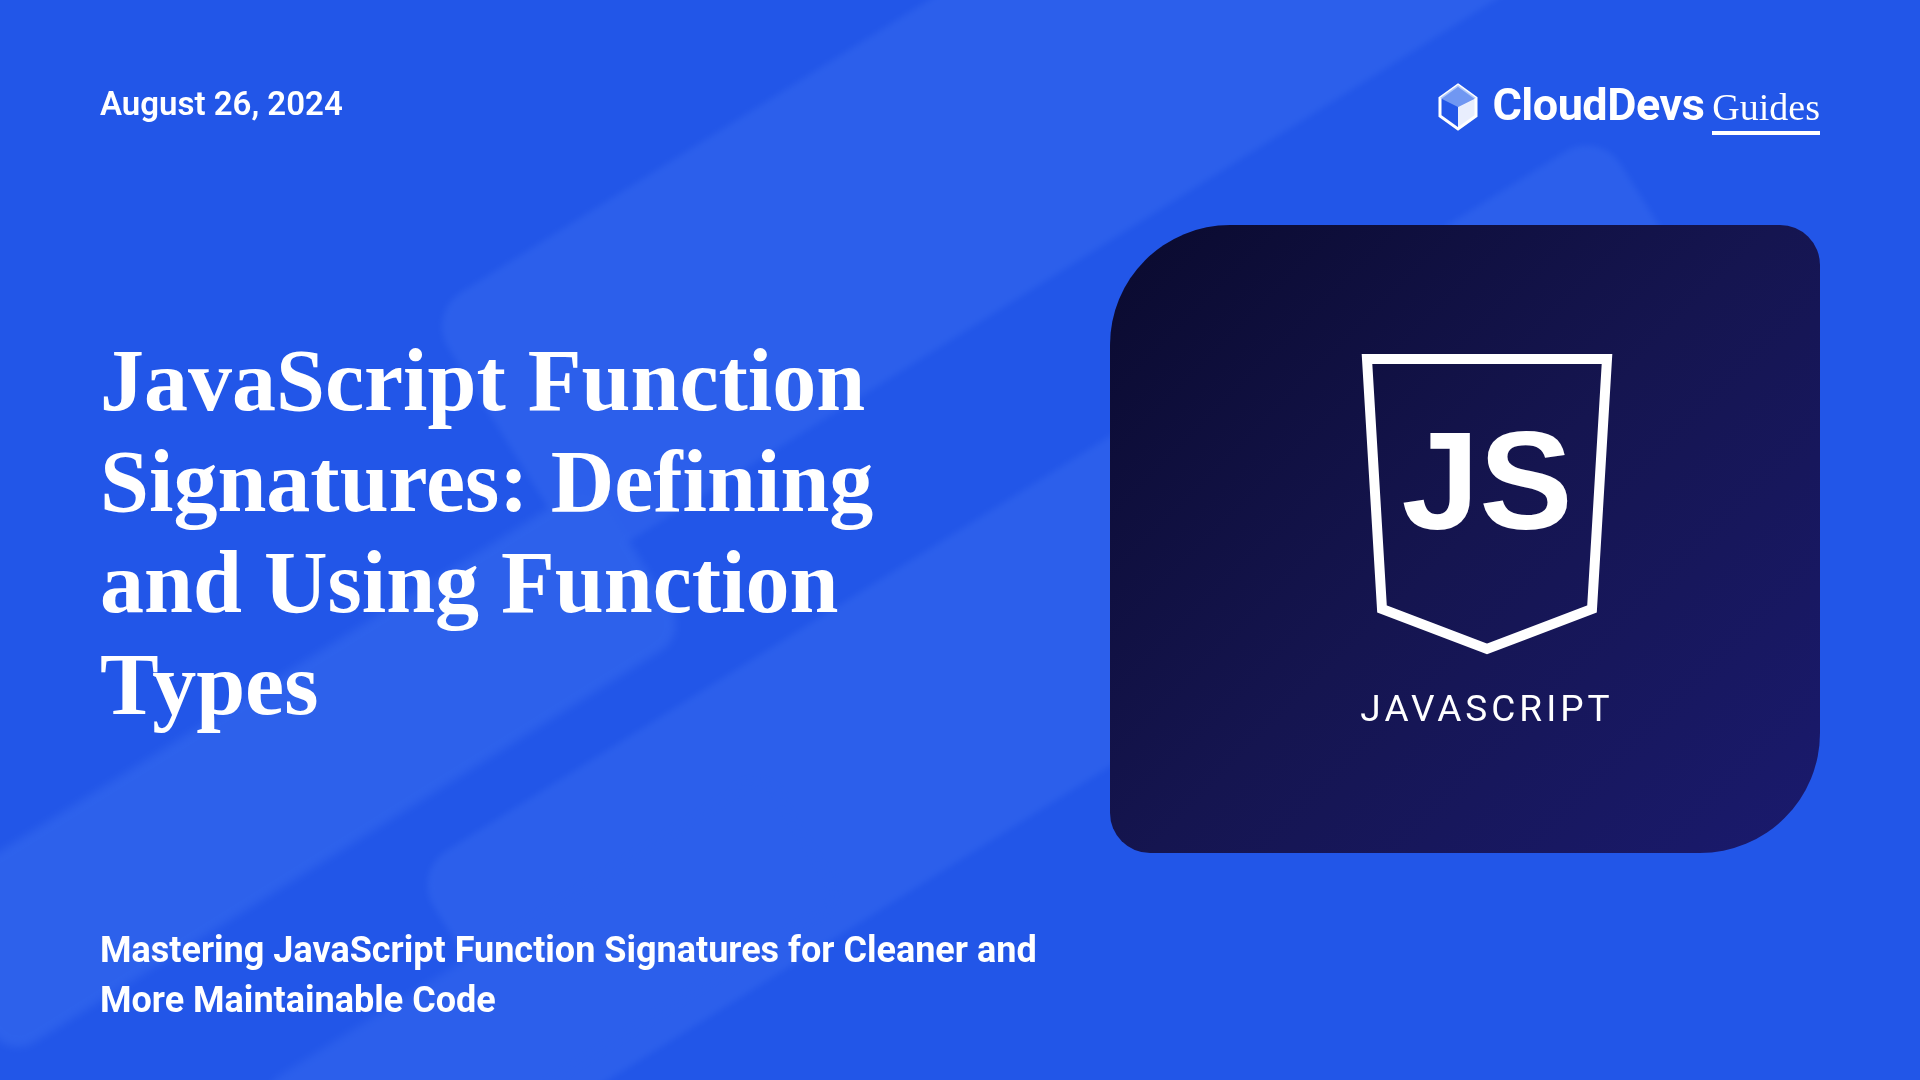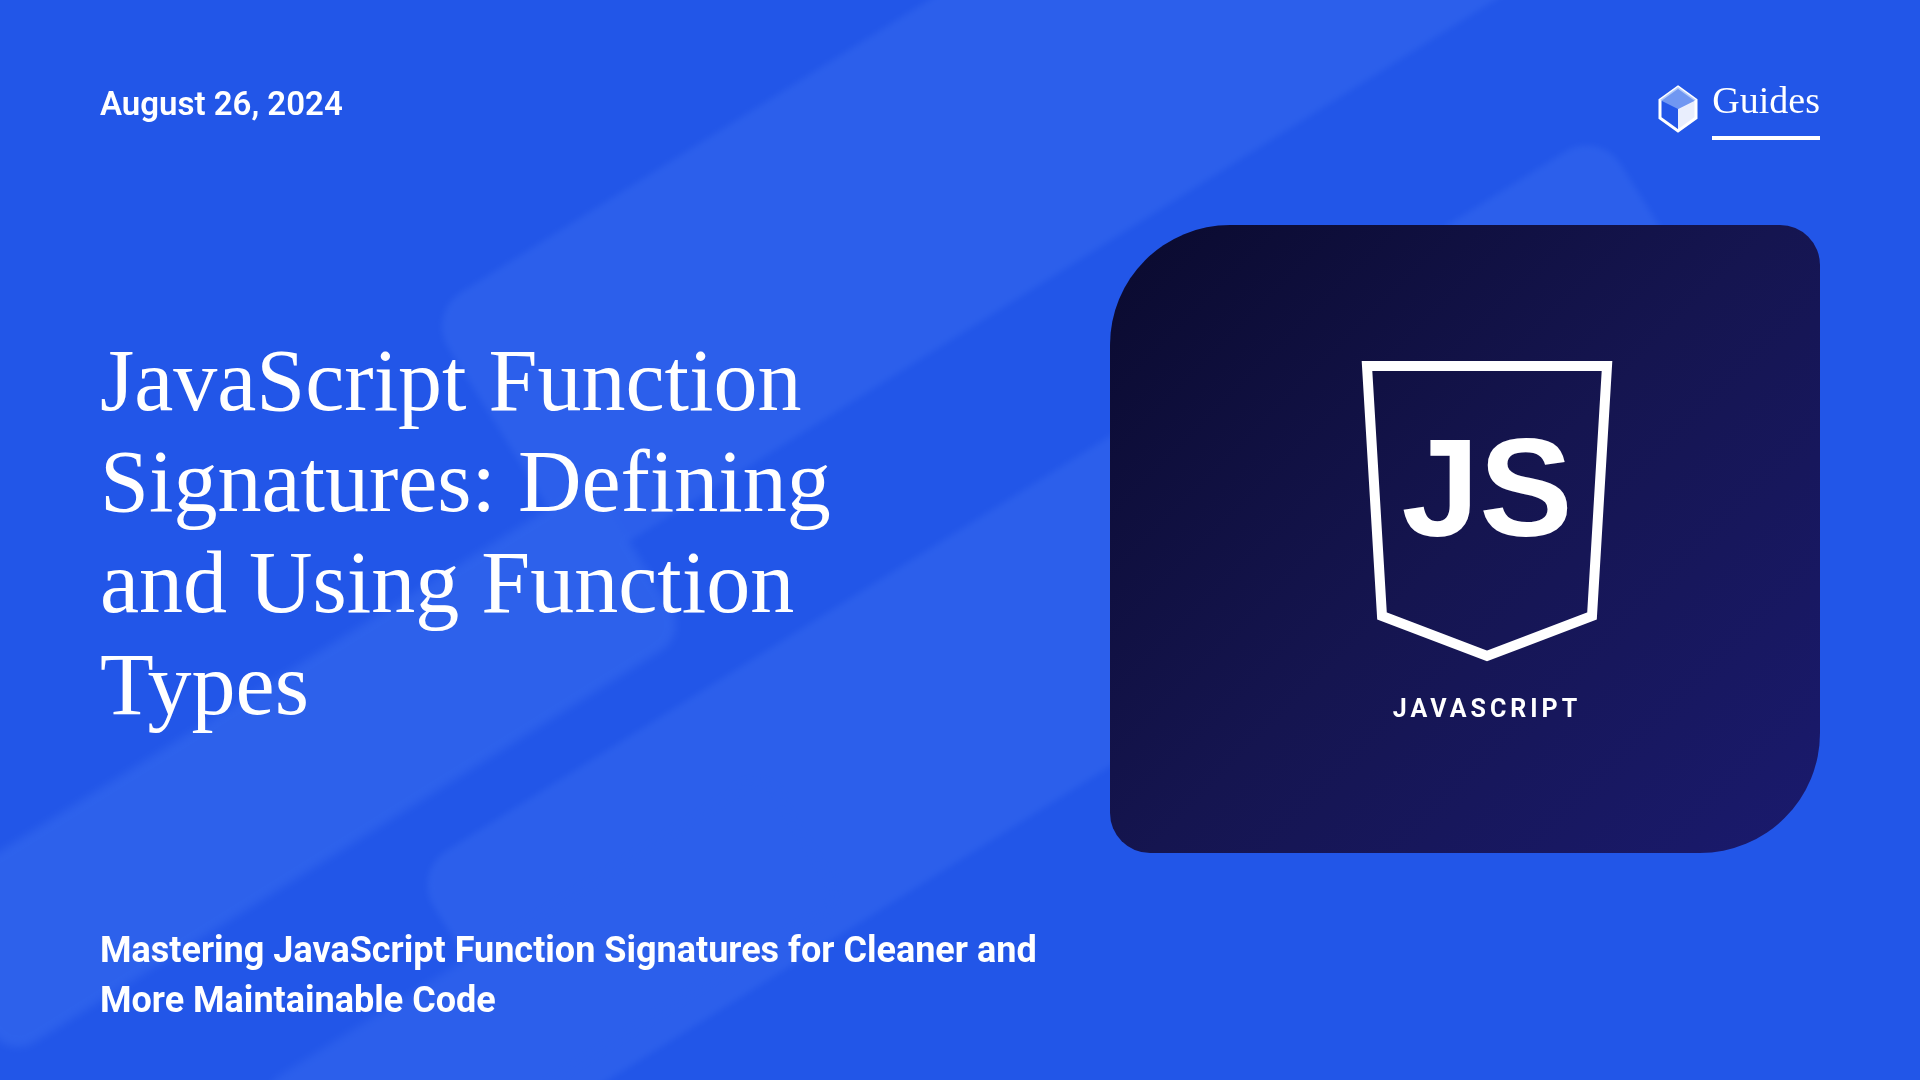--- a/index.html
+++ b/index.html
@@ -110,33 +110,33 @@
     font-weight: 700;
     letter-spacing: -0.5px;
   }
   
   .brand-suffix {
     color: #ffffff;
     font-size: 38px;
     font-weight: 400;
     font-family: Georgia, serif;
     border-bottom: 4px solid #ffffff;
-    padding-bottom: 14px;
+    padding-bottom: 2px;
   }
   
   .title {
     position: absolute;
     top: 330px;
     left: 100px;
     width: 850px;
     color: #ffffff;
     font-size: 88px;
     line-height: 1.15;
     font-family: Georgia, "Times New Roman", serif;
-    font-weight: 400;
+    font-weight: 700;
   }
   
   .subtitle {
     position: absolute;
     top: 925px;
     left: 100px;
     width: 950px;
     color: #ffffff;
     font-size: 36px;
     line-height: 1.4;
@@ -160,22 +160,22 @@
   
   .js-shield {
     width: 280px;
     height: 310px;
     position: relative;
     margin-bottom: 28px;
   }
   
   .tech-label {
     color: #ffffff;
-    font-size: 25px;
-    font-weight: 700;
+    font-size: 37px;
+    font-weight: 400;
     letter-spacing: 4px;
   }
 </style>
 </head>
 <body>
 
 <div class="brush-strokes">
   <div class="brush1"></div>
   <div class="brush2"></div>
   <div class="brush3"></div>
@@ -184,20 +184,21 @@
 
 <div class="date">August 26,  2024</div>
 
 <div class="brand">
   <svg class="brand-logo" viewBox="0 0 48 48">
     <path d="M24 2 L42 15 L42 33 L24 46 L6 33 L6 15 Z" fill="none" stroke="#ffffff" stroke-width="3"></path>
     <path d="M24 2 L42 15 L24 24 L6 15 Z" fill="#92b4f7" opacity="0.7"></path>
     <path d="M24 24 L42 15 L42 33 L24 46 Z" fill="#ffffff" opacity="0.9"></path>
   </svg>
   <div class="brand-text">
+    <span class="brand-name">CloudDevs</span>
     <span class="brand-suffix">Guides</span>
   </div>
 </div>
 
 <h1 class="title">JavaScript Function Signatures: Defining and Using Function Types</h1>
 
 <p class="subtitle">Mastering JavaScript Function Signatures for Cleaner and More Maintainable Code</p>
 
 <div class="card">
   <div class="js-shield">

